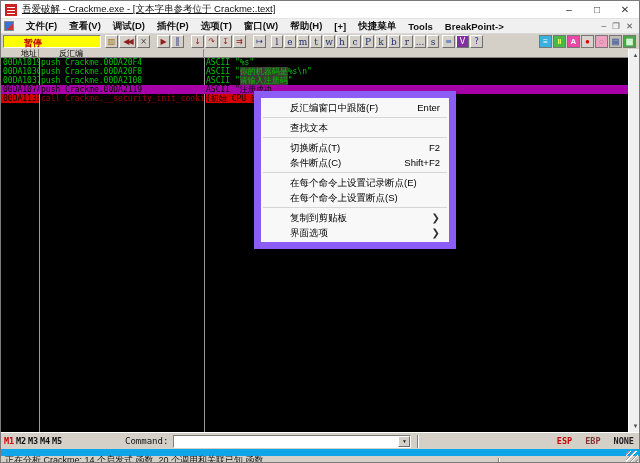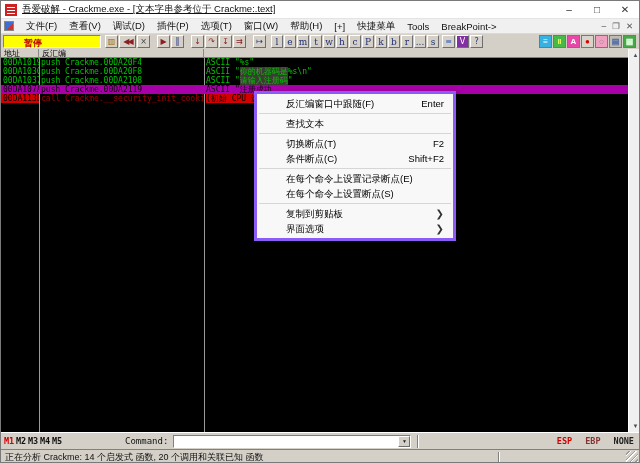--- a/index.html
+++ b/index.html
@@ -16,21 +16,21 @@
   .title-text { font-size:9.5px; color:#111; white-space:nowrap;text-decoration:underline; }
   .win-btns { margin-left:auto; display:flex; height:100%; }
   .win-btn { width:28px; height:100%; display:flex; align-items:center; justify-content:center;
              font-size:10px; color:#333; }
 
   
   .menubar { position:absolute; left:0; top:18px; width:100%; height:15px; background:#f0f0f0;
              display:flex; align-items:center; font-size:9.5px; color:#111; border-bottom:1px solid #d9d9d9;}
   .child-icon { width:10px; height:10px; margin:0 6px 0 3px; background:linear-gradient(135deg,#3a6fd8 60%,#c33 60%);
                 border:1px solid #888; flex:0 0 auto;}
-  .menu-item { padding:0 6px; height:100%; display:flex; align-items:center; white-space:nowrap; }
+  .menu-item { padding:0 6px; height:100%; display:flex; align-items:center; white-space:nowrap;font-weight:bold; }
   .child-ctrls { margin-left:auto; display:flex; gap:6px; padding-right:6px; color:#555; font-size:8.5px; }
 
   
   .toolbar { position:absolute; left:0; top:33px; width:100%; height:15px; background:#d4d0c8;
              display:flex; align-items:center; padding-left:2px; }
   .pause-box { width:98px; height:13px; background:#ffff00; color:#c00000; font-size:9px; font-weight:bold;
                padding:1px 0 0 20px; border:1px solid; border-color:#808080 #fff #fff #808080; margin-right:4px; }
   .tb-btn { width:13px; height:13px; background:#d4d0c8; border:1px solid; border-color:#fff #6e6e6e #6e6e6e #fff;
             display:flex; align-items:center; justify-content:center; font-size:8px; line-height:1;
             font-family:"DejaVu Sans", sans-serif; flex:0 0 auto; }
@@ -39,21 +39,21 @@
   .tb-letter { width:12px; height:13px; background:#d4d0c8; border:1px solid; border-color:#fff #6e6e6e #6e6e6e #fff;
                display:flex; align-items:center; justify-content:center; font-size:9px; color:#203070;
                font-family:"DejaVu Serif", serif; flex:0 0 auto; }
   .plugins { margin-left:auto; display:flex; gap:1px; padding-right:3px; }
   .plug { width:13px; height:13px; border:1px solid #777; display:flex; align-items:center; justify-content:center;
           font-size:8px; font-weight:bold; }
 
   
   .grid-header { position:absolute; left:0; top:48px; width:627px; height:9px; background:#d4d0c8;
                  font-size:8px; color:#000; border-bottom:1px solid #808080; }
-  .hcell { position:absolute; top:0; height:9px; line-height:9px; padding-left:3px;
+  .hcell { position:absolute; top:0; height:9px; line-height:9px; padding-left:20px;
            border-right:1px solid #8a8a8a; overflow:hidden; }
   .hc0 { left:0; width:38px; } .hc1 { left:38px; width:165px; } .hc2 { left:203px; width:424px;margin-top:28px; }
 
   .table-black { position:absolute; left:0; top:57px; width:627px; height:374px; background:#000; overflow:hidden; }
   .gridline { position:absolute; top:0; bottom:0; width:1px; background:#9a9a9a; }
   .gl1 { left:38px; } .gl2 { left:203px; }
 
   .trow { position:absolute; left:0; width:627px; height:9px; font-family:"DejaVu Sans Mono", monospace;
           font-size:8px; line-height:9px; white-space:nowrap; color:#00c400; }
   .cell { position:absolute; top:0; height:9px; overflow:hidden; }
@@ -67,21 +67,21 @@
 
   
   .vscroll { position:absolute; left:627px; top:48px; width:13px; height:383px; background:#f0f0f0;
              border-left:1px solid #fff; }
   .sarrow { position:absolute; left:0; width:13px; height:12px; display:flex; align-items:center;
             justify-content:center; font-size:6px; color:#505050; background:#f0f0f0; }
   .sup { top:0; } .sdown { bottom:0; }
 
   
   .ctx { position:absolute; left:253px; top:90px; width:202px; background:#f8f8f8;
-         border:3px solid #8b5cf6; box-shadow:3px 3px 6px rgba(0,0,0,0.4); padding:2px 0; z-index:50;
+         border:7px solid #8b5cf6; box-shadow:3px 3px 6px rgba(0,0,0,0.4); padding:2px 0; z-index:50;
          font-size:9.5px; color:#000; }
   .mitem { height:15px; line-height:15px; padding:0 9px 0 29px; display:flex; justify-content:space-between;
            white-space:nowrap; }
   .mitem .shortcut { color:#000; padding-left:10px; }
   .mitem .subarrow { color:#333; font-size:10px; }
   .msep { height:1px; background:#d6d6d6; margin:2px 2px; }
 
   
   .cmdbar { position:absolute; left:0; top:431px; width:100%; height:17px; background:#d4d0c8;
             border-top:1px solid #fff; display:flex; align-items:center; font-size:9px; }
@@ -95,21 +95,21 @@
   .combo-btn { position:absolute; right:0; top:0; width:12px; height:11px; background:#d4d0c8;
                border:1px solid; border-color:#fff #6e6e6e #6e6e6e #fff; display:flex; align-items:center;
                justify-content:center; font-size:5px; color:#222; }
   .cmd-div { width:2px; height:13px; margin-left:6px; border-left:1px solid #808080; border-right:1px solid #fff; }
   .reg-labels { margin-left:auto; display:flex; gap:13px; padding-right:5px;
                 font-family:"DejaVu Sans Mono", monospace; font-size:8.5px; font-weight:bold; }
   .reg-esp { color:#d00000; } .reg-ebp { color:#833; } .reg-none { color:#222; }
 
   
   .statusbar { position:absolute; left:0; top:448px; width:100%; height:15px; background:#d4d0c8;
-               border-top:1px solid #0ea5e9; font-size:9px; color:#111; display:flex; align-items:center; }
+               border-top:7px solid #0ea5e9; font-size:9px; color:#111; display:flex; align-items:center; }
   .status-text { padding-left:4px; white-space:nowrap; overflow:hidden; }
   .status-div { position:absolute; left:497px; top:2px; bottom:1px; width:2px;
                 border-left:1px solid #808080; border-right:1px solid #fff; }
   .grip { position:absolute; right:1px; bottom:1px; width:12px; height:12px;
           background:repeating-linear-gradient(135deg, transparent 0 2px, #9a9a9a 2px 3px, #fff 3px 4px); }
 </style>
 </head>
 <body>
 
 <div class="titlebar">

